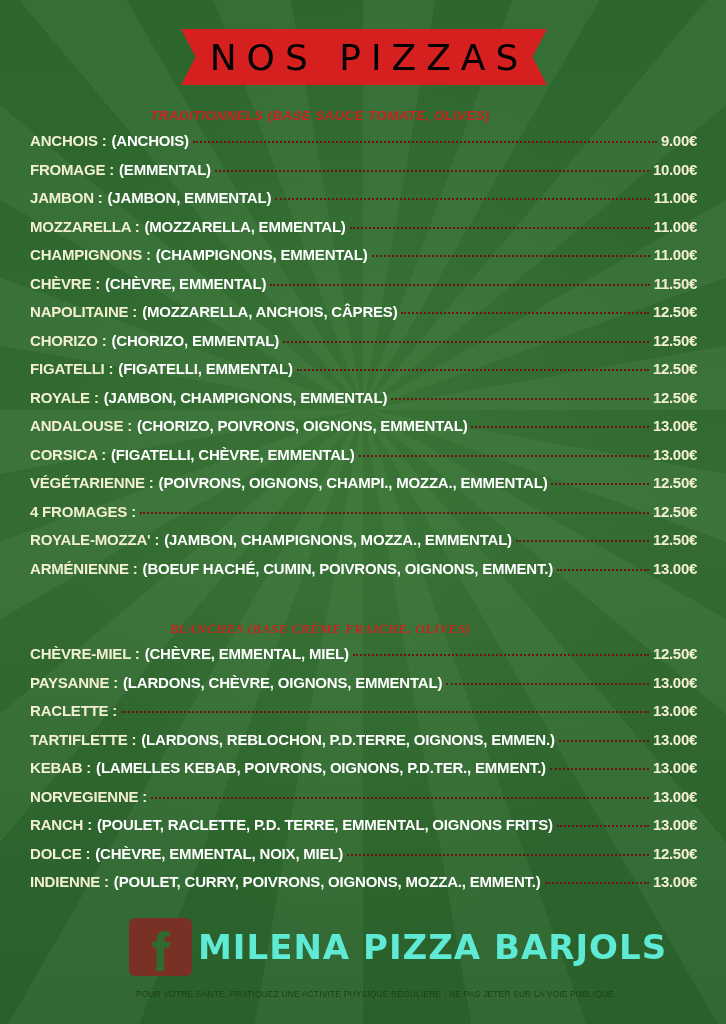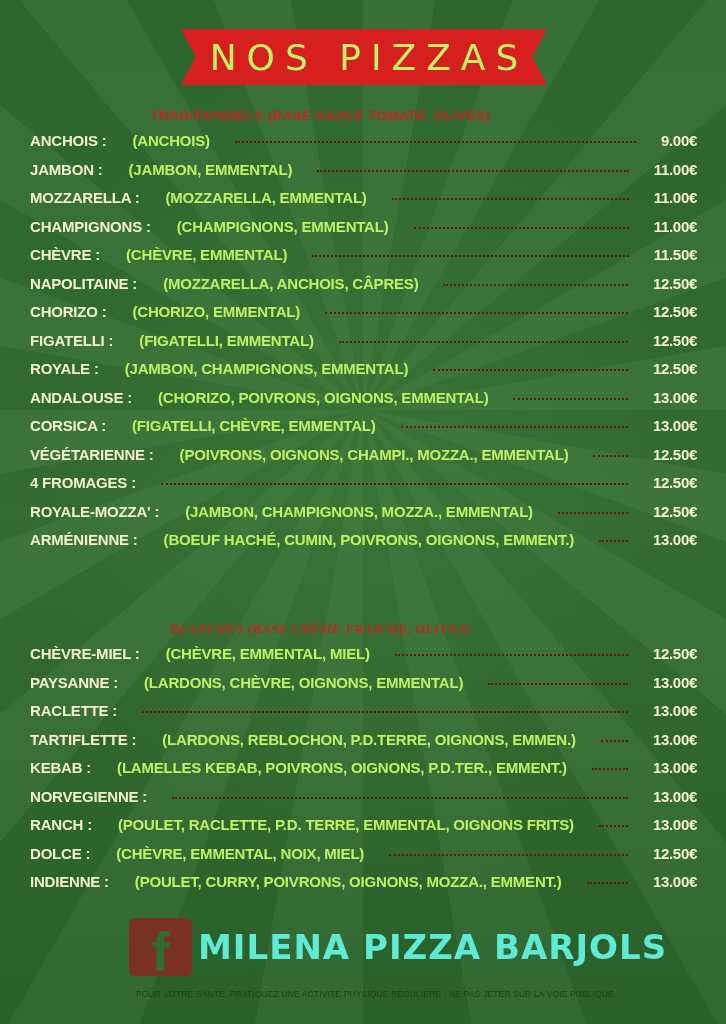--- a/index.html
+++ b/index.html
@@ -15,38 +15,38 @@
       repeating-conic-gradient(from 0deg at 50% 40%, rgba(255,255,255,0.035) 0deg 10deg, rgba(0,0,0,0.035) 10deg 20deg),
       linear-gradient(180deg, #2e6a2f 0%, #356f34 50%, #2b642c 100%);
   }
   .banner {
     position: absolute; left: 181px; top: 29px; width: 366px; height: 56px;
     background: #d6201f;
     clip-path: polygon(0 0, 100% 0, 96% 50%, 100% 100%, 0 100%, 4% 50%);
     display: flex; align-items: center; justify-content: center;
   }
   .banner-title {
-    color: #bef264; font-family: "DejaVu Sans", sans-serif;
+    color: #000000; font-family: "DejaVu Sans", sans-serif;
     font-size: 36px; letter-spacing: 10px; font-weight: normal;
     padding-left: 10px;
   }
   .section-title {
     position: absolute; left: 0; width: 640px; text-align: center;
     color: #c8231f; font-style: italic; font-weight: bold;
     font-size: 13.5px; letter-spacing: 0.3px;
     font-family: "Liberation Sans", sans-serif;
   }
   .list { position: absolute; left: 30px; width: 667px; }
   .row {
     display: flex; align-items: baseline; height: 28.5px;
     font-family: "Liberation Sans", sans-serif; font-weight: bold;
-    font-size: 15px; white-space: nowrap; text-transform: uppercase; gap: 21px;
+    font-size: 15px; white-space: nowrap; text-transform: uppercase;
   }
   .name { color: #f3f0d2; letter-spacing: -0.2px; }
-  .desc { color: #bef264; margin-left: 5px; letter-spacing: -0.2px; font-weight: bold; }
+  .desc { color: #ffffff; margin-left: 5px; letter-spacing: -0.2px; font-weight: bold; }
   .dots {
     flex: 1; margin: 0 4px; border-bottom: 2px dotted #6a1510;
     transform: translateY(-3px); min-width: 10px;
   }
   .price { color: #f3f0d2; letter-spacing: -0.3px; }
   .footer {
     position: absolute; left: 129px; top: 917px; height: 60px;
     display: flex; align-items: center;
   }
   .fb {
@@ -77,20 +77,26 @@
   <span class="banner-title">NOS PIZZAS</span>
 </div>
 
 <div class="section-title" style="top:108px;">TRADITIONNELS (BASE SAUCE TOMATE, OLIVES)</div>
 <div class="list" id="list0" style="top:132px;">
     <div class="row">
       <span class="name">ANCHOIS :</span>
       <span class="desc">(ANCHOIS)</span>
       <span class="dots"></span>
       <span class="price">9.00€</span>
+    </div>
+    <div class="row">
+      <span class="name">FROMAGE :</span>
+      <span class="desc">(EMMENTAL)</span>
+      <span class="dots"></span>
+      <span class="price">10.00€</span>
     </div>
     <div class="row">
       <span class="name">JAMBON :</span>
       <span class="desc">(JAMBON, EMMENTAL)</span>
       <span class="dots"></span>
       <span class="price">11.00€</span>
     </div>
     <div class="row">
       <span class="name">MOZZARELLA :</span>
       <span class="desc">(MOZZARELLA, EMMENTAL)</span>

